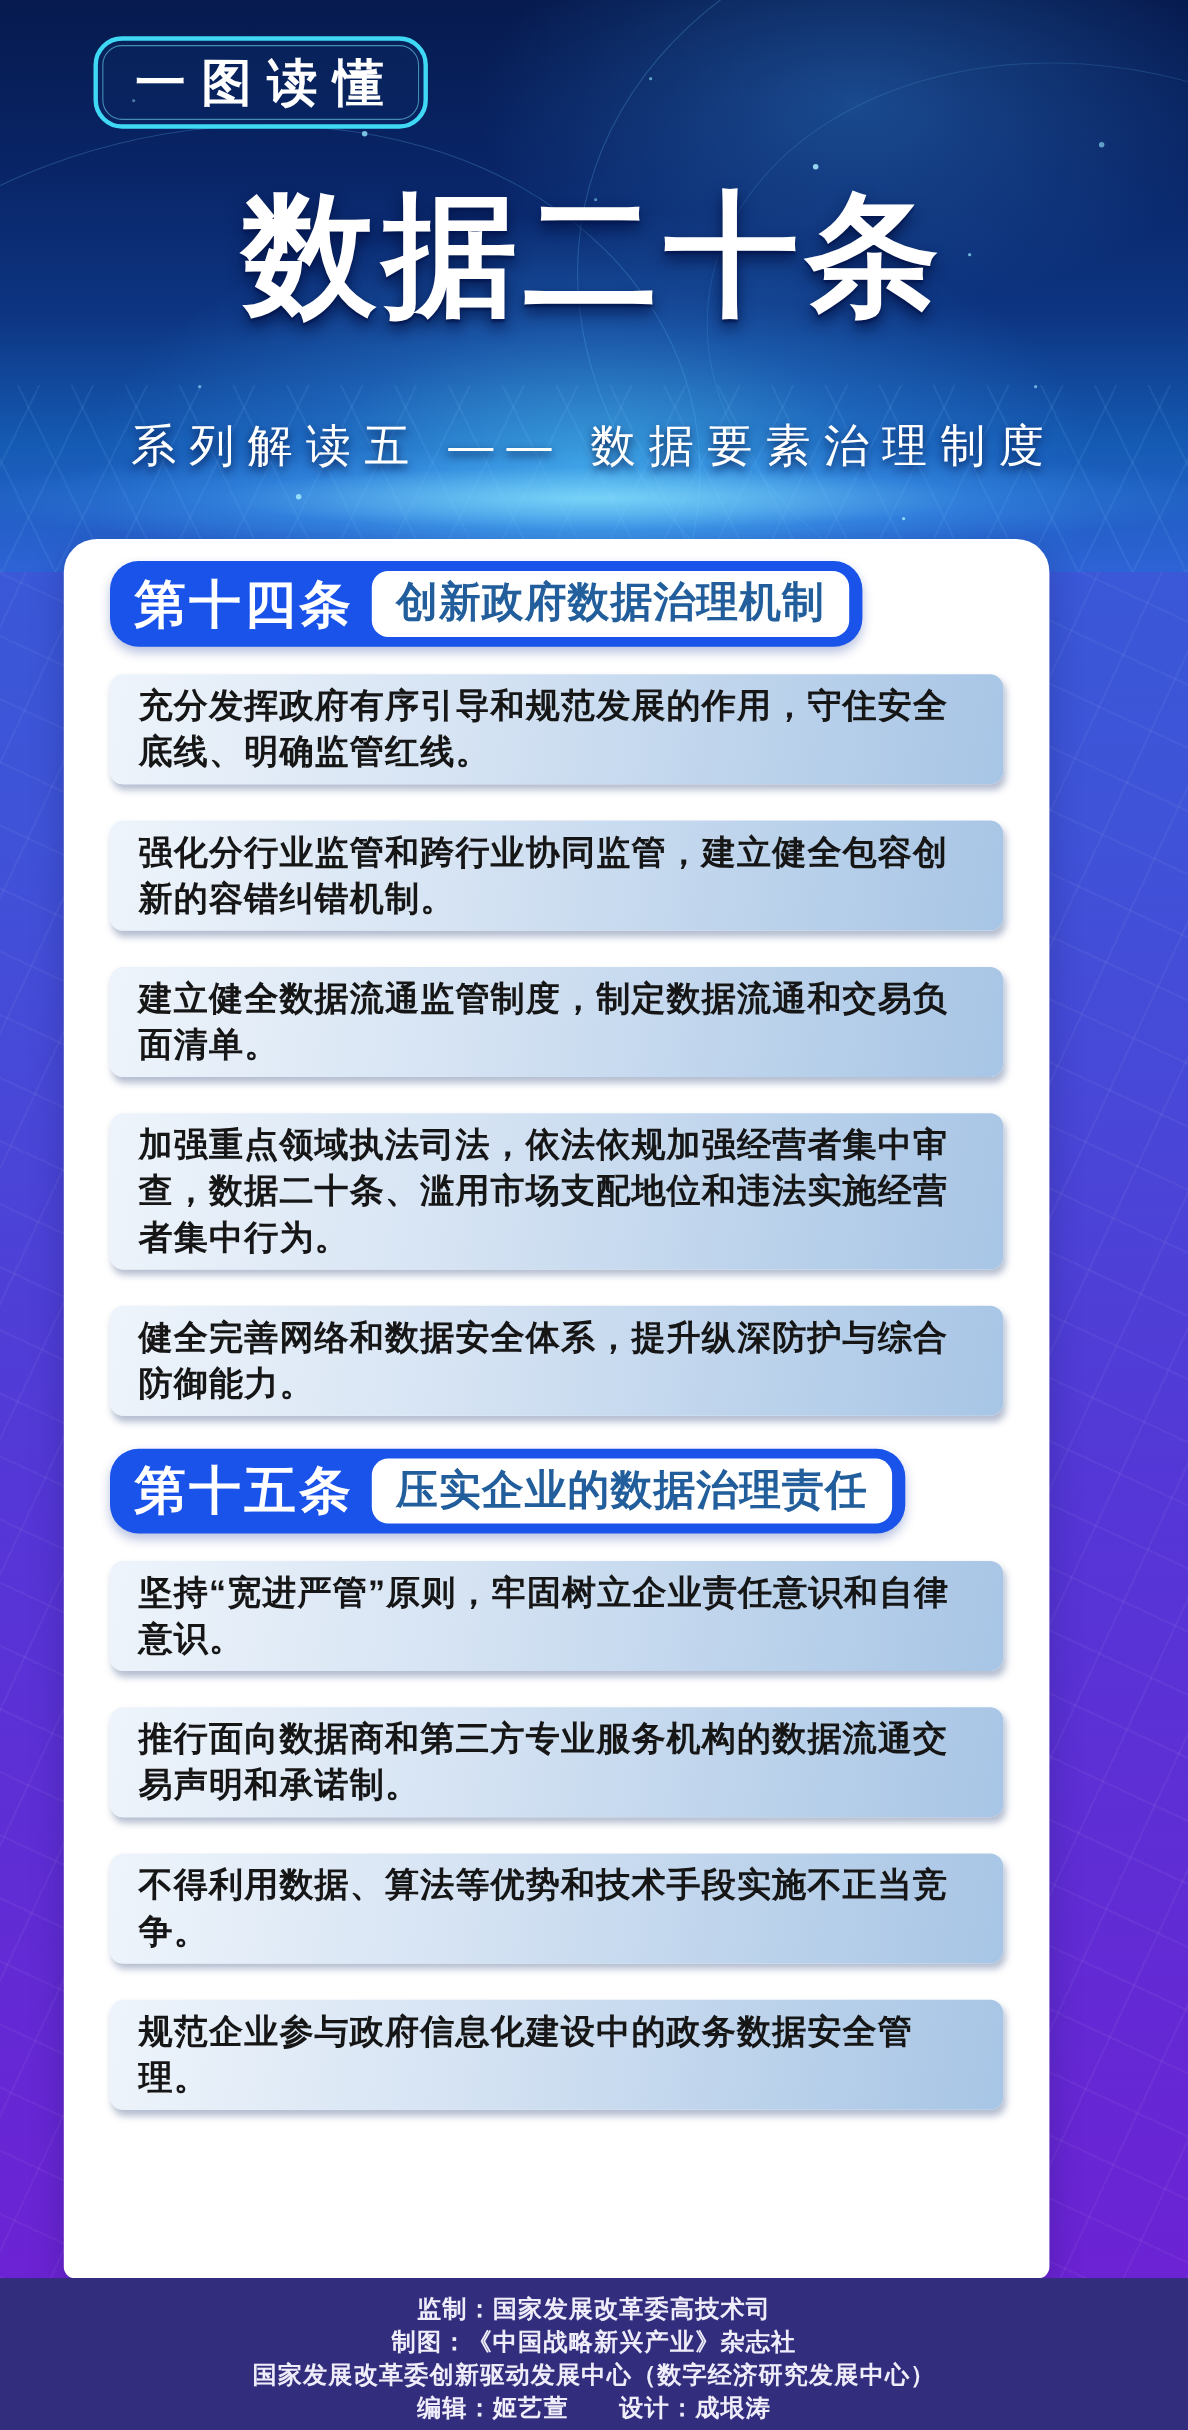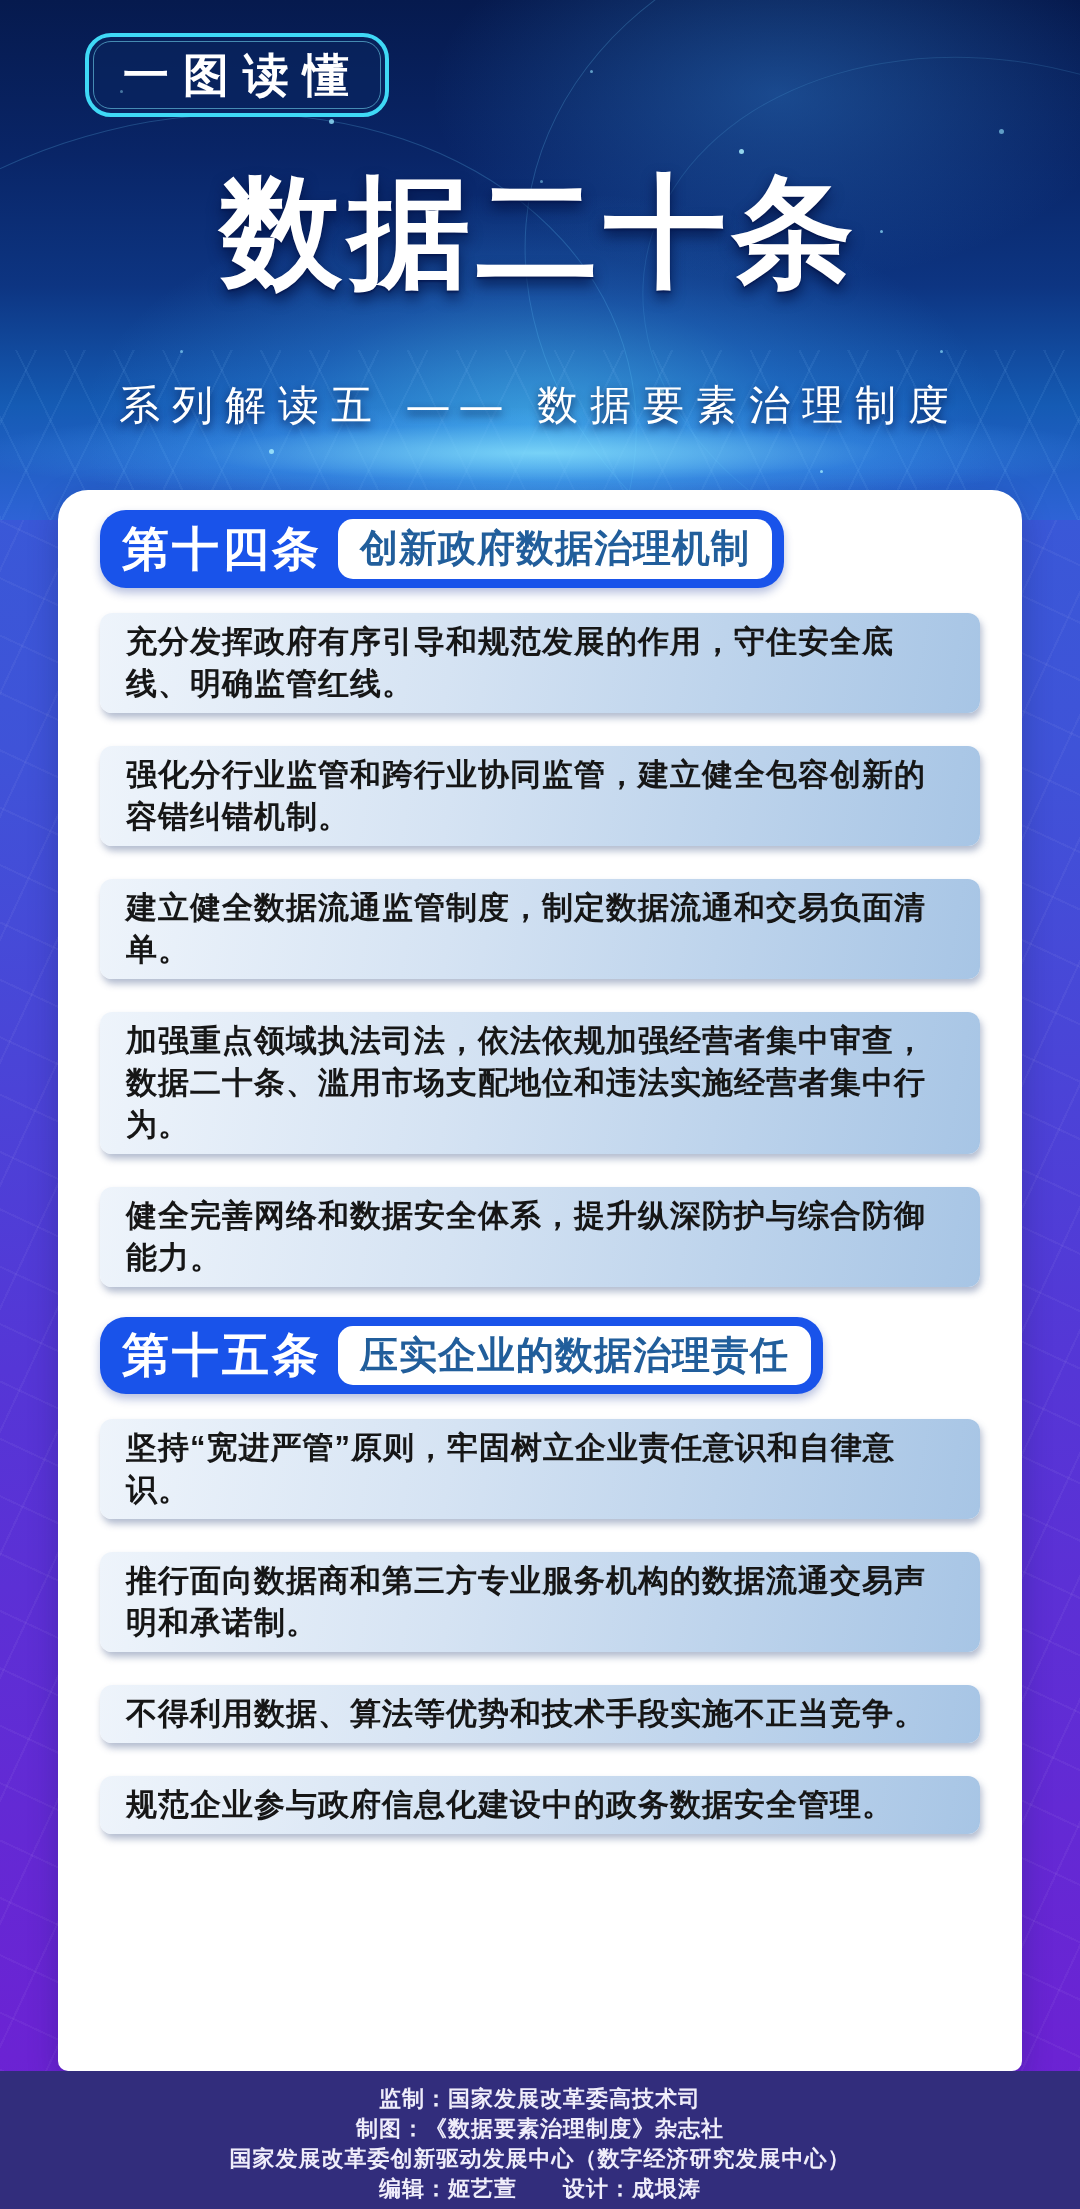--- a/index.html
+++ b/index.html
@@ -56,21 +56,21 @@
   }
   .hero-subtitle{
     position:absolute;left:0;top:330px;width:100%;text-align:center;
     color:#ffffff;font-size:41px;font-weight:400;letter-spacing:12px;
     text-shadow:0 4px 8px rgba(2,18,66,.85);
     margin-top:48px;
   }
 
   
   .card{
-    position:absolute;left:58px;top:490px;width:964px;bottom:138px;
+    position:absolute;left:58px;top:490px;width:896px;bottom:138px;
     background:#ffffff;border-radius:30px 30px 10px 10px;
     padding:20px 42px 0 42px;box-sizing:border-box;
     box-shadow:0 10px 30px rgba(10,20,80,.25);
   }
   .sec{margin-bottom:30px;}
   .sec-head{
     display:inline-flex;align-items:center;gap:16px;
     background:#1953ea;border-radius:26px;padding:9px 12px 9px 22px;
     box-shadow:0 5px 10px rgba(16,45,150,.3);
   }
@@ -147,17 +147,17 @@
         <div class="item">不得利用数据、算法等优势和技术手段实施不正当竞争。</div>
         <div class="item">规范企业参与政府信息化建设中的政务数据安全管理。</div>
       </div>
     </div>
 
 
   </div>
 
   <div class="footer">
     <div>监制：国家发展改革委高技术司</div>
-    <div>制图：《数据要素治理制度》杂志社</div>
+    <div>制图：《中国战略新兴产业》杂志社</div>
     <div>国家发展改革委创新驱动发展中心（数字经济研究发展中心）</div>
     <div>编辑：姬艺萱　　设计：成垠涛</div>
   </div>
 </div>
 
 </body></html>

